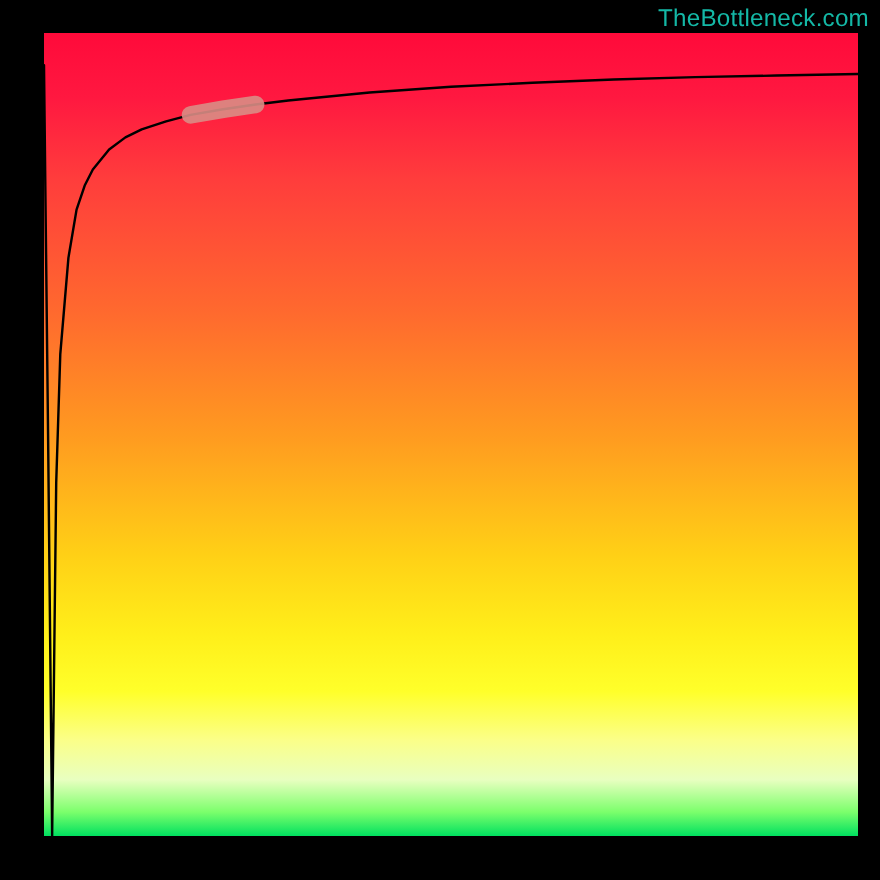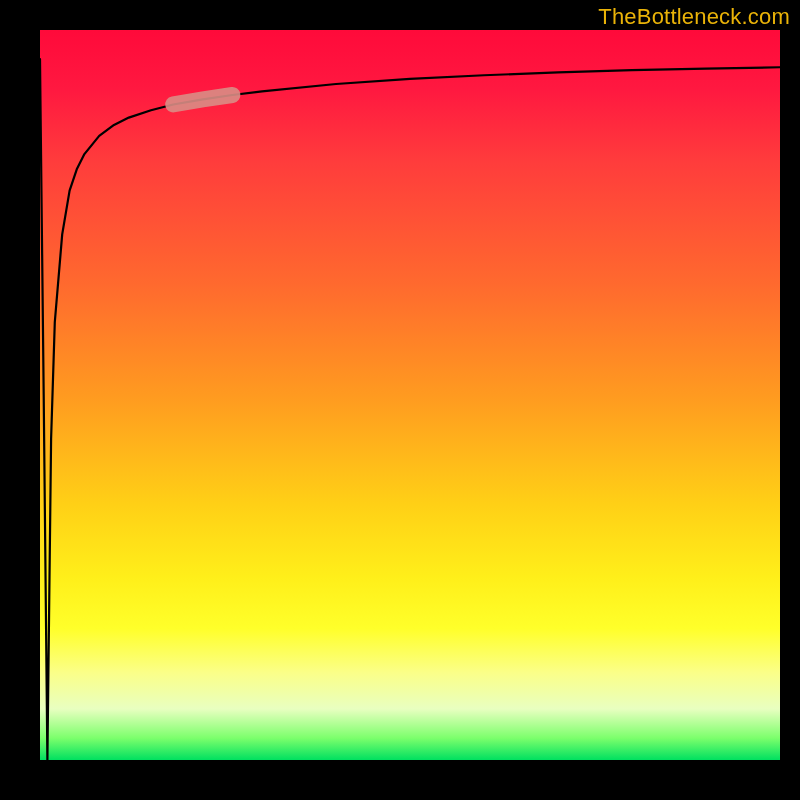--- a/index.html
+++ b/index.html
@@ -35,21 +35,21 @@
       #fbff88 88%,
       #e8ffc0 93%,
       #7cff6c 97%,
       #00e060 100%
     );
   }
   .attribution {
     position: absolute;
     top: 4px;
     right: 10px;
-    color: #eab308;
+    color: #14b8a6;
     font-size: 22px;
     letter-spacing: 0.2px;
   }
   svg.curve {
     position: absolute;
     left: 0;
     top: 0;
     width: 800px;
     height: 800px;
     pointer-events: none;

